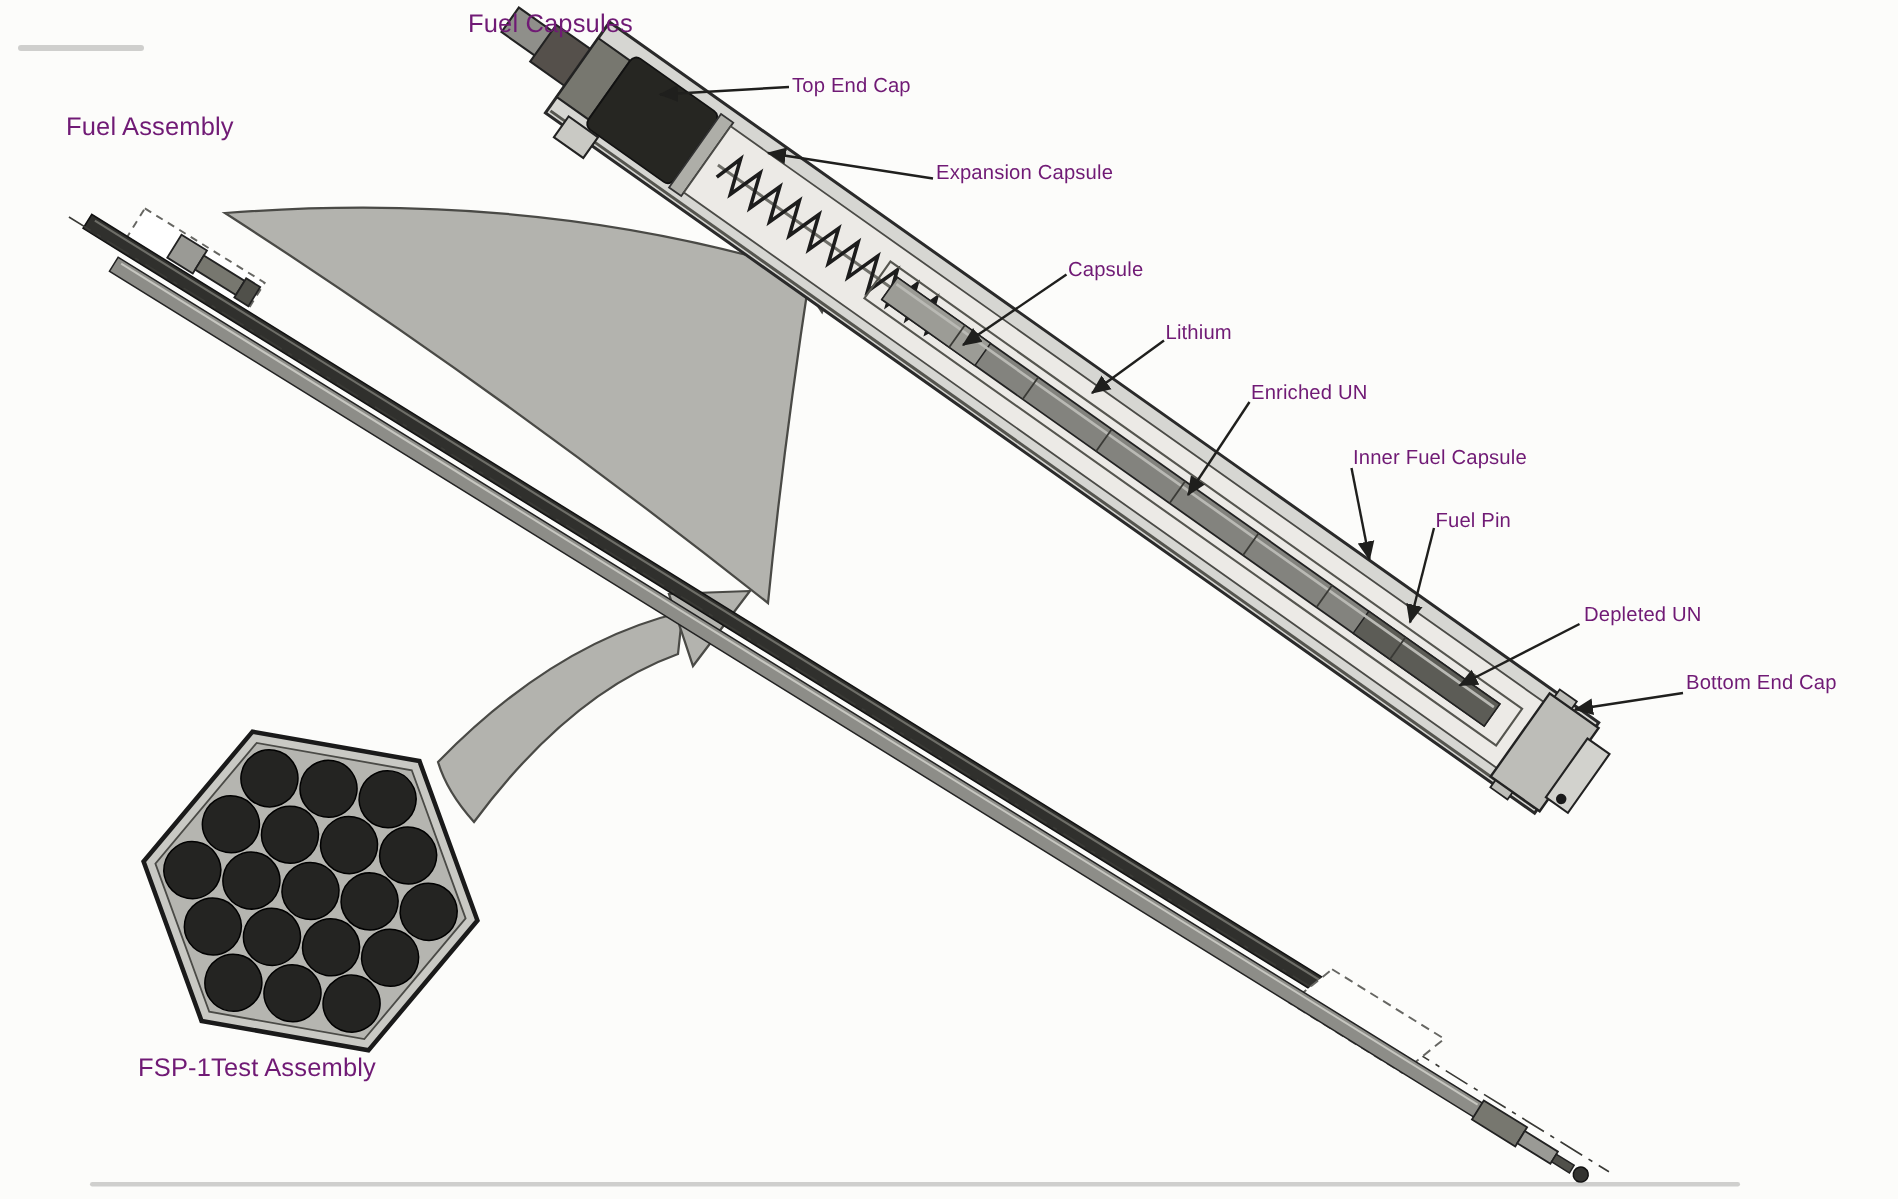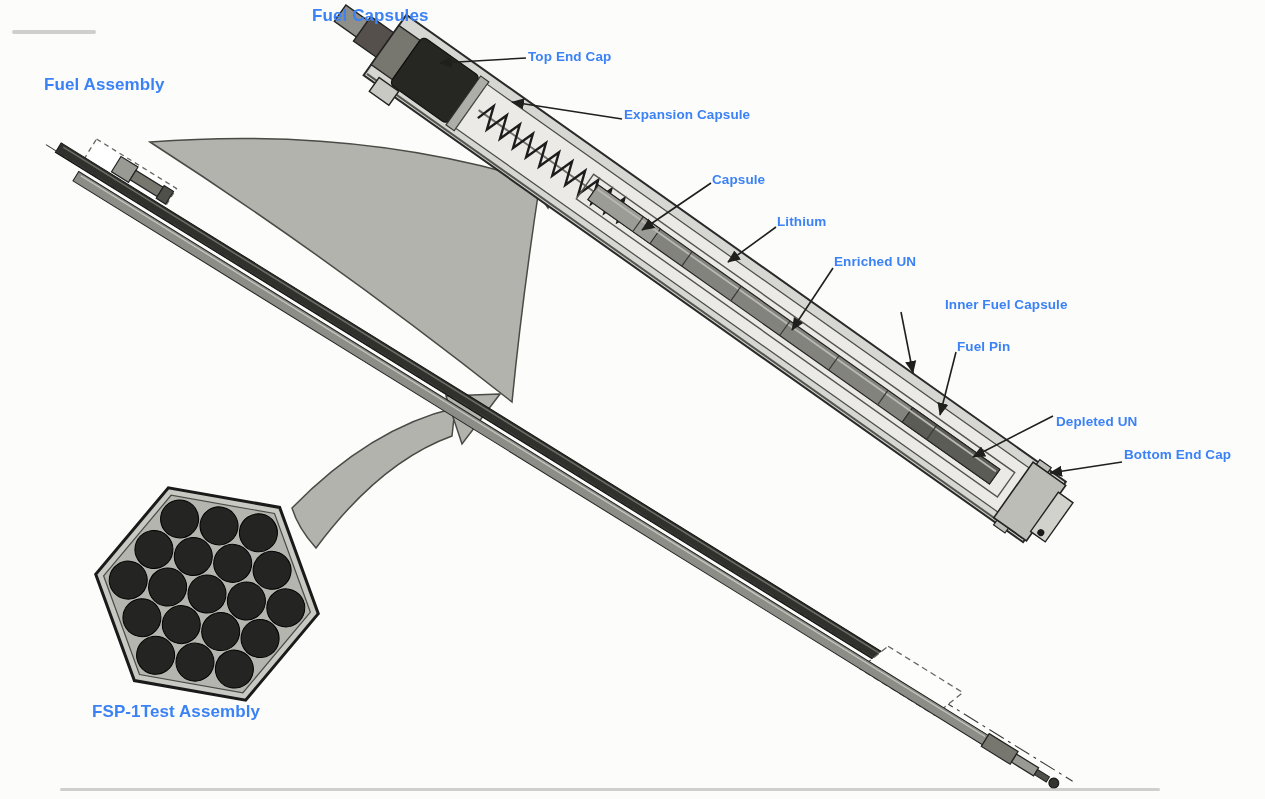--- a/index.html
+++ b/index.html
@@ -7,22 +7,22 @@
     width:1265px;height:799px;
     background:#fcfcfa;
     font-family:"Liberation Sans", sans-serif;
     position:relative;
     overflow:hidden;
   }
   .stage{position:absolute;left:0;top:0;width:1265px;height:799px;}
   svg.diagram{position:absolute;left:0;top:0;}
   .lbl{
     position:absolute;
-    font-weight:bold;
-    color:#3b82f6;
+    font-weight:normal;
+    color:#701a75;
     font-size:13.5px;
     white-space:nowrap;
     letter-spacing:.1px;
   }
   .lbl.big{font-size:17px;}
   .scan-smudge{position:absolute;background:#9a9a96;opacity:.45;border-radius:2px;}
 </style>
 </head>
 <body>
 
@@ -153,22 +153,22 @@
   </svg>
 
   <div class="lbl big" style="left:312px;top:6px;">Fuel Capsules</div>
   <div class="lbl big" style="left:44px;top:75px;">Fuel Assembly</div>
 
   <div class="lbl" style="left:528px;top:49px;">Top End Cap</div>
   <div class="lbl" style="left:624px;top:107px;">Expansion Capsule</div>
   <div class="lbl" style="left:712px;top:172px;">Capsule</div>
   <div class="lbl" style="left:777px;top:214px;">Lithium</div>
   <div class="lbl" style="left:834px;top:254px;text-align:right;">Enriched UN</div>
-  <div class="lbl" style="left:902px;top:297px;margin-left:43px;">Inner Fuel Capsule</div>
+  <div class="lbl" style="left:902px;top:297px;">Inner Fuel Capsule</div>
   <div class="lbl" style="left:957px;top:339px;">Fuel Pin</div>
-  <div class="lbl" style="left:1056px;top:414px;">Depleted UN</div>
+  <div class="lbl" style="left:1056px;top:402px;">Depleted UN</div>
   <div class="lbl" style="left:1124px;top:447px;text-align:right;">Bottom End Cap</div>
 
   <div class="lbl big" style="left:92px;top:702px;">FSP-1Test Assembly</div>
 
   <div class="scan-smudge" style="left:12px;top:30px;width:84px;height:4px;"></div>
   <div class="scan-smudge" style="left:60px;top:788px;width:1100px;height:3px;"></div>
 </div>
 
 </body></html>

